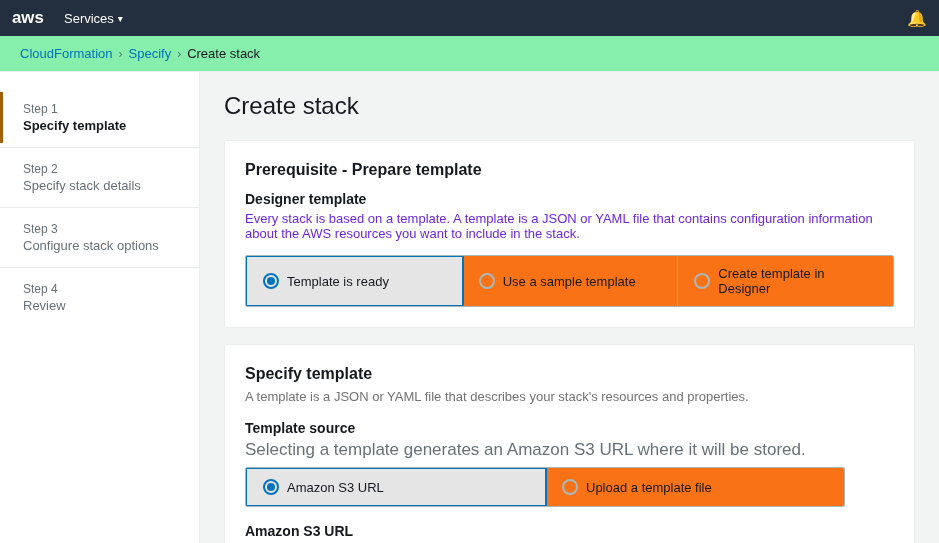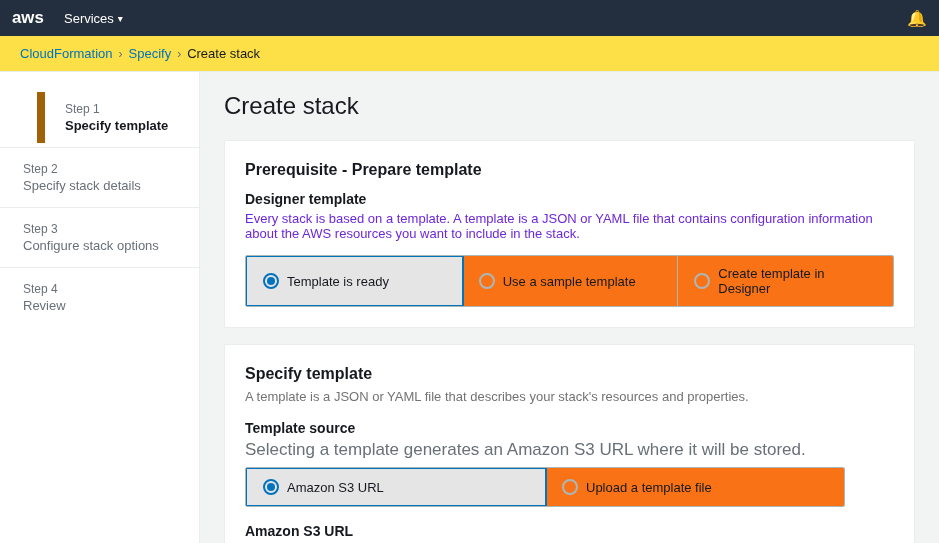--- a/index.html
+++ b/index.html
@@ -34,21 +34,21 @@
       gap: 4px;
     }
     .bell-icon {
       margin-left: auto;
       color: #fff;
       font-size: 16px;
     }
 
     
     .breadcrumb {
-      background: #fde047;
+      background: #86efac;
       padding: 10px 20px;
       border-bottom: 1px solid #eaeded;
       font-size: 13px;
       color: #0073bb;
       display: flex;
       align-items: center;
       gap: 6px;
     }
     .breadcrumb a { color: #0073bb; text-decoration: none; }
     .breadcrumb .sep { color: #687078; font-size: 12px; }
@@ -66,22 +66,21 @@
       background: #fff;
       border-right: 1px solid #eaeded;
       padding: 20px 0;
       flex-shrink: 0;
     }
     .sidebar-step {
       padding: 10px 20px;
       border-left: 3px solid transparent;
     }
     .sidebar-step.active {
-      border-left: 8px solid #a16207;
-      margin-left: 37px;
+      border-left: 3px solid #a16207;
     }
     .sidebar-step .step-label {
       font-size: 12px;
       color: #687078;
       margin-bottom: 2px;
     }
     .sidebar-step .step-title {
       font-size: 13px;
       color: #16191f;
     }

